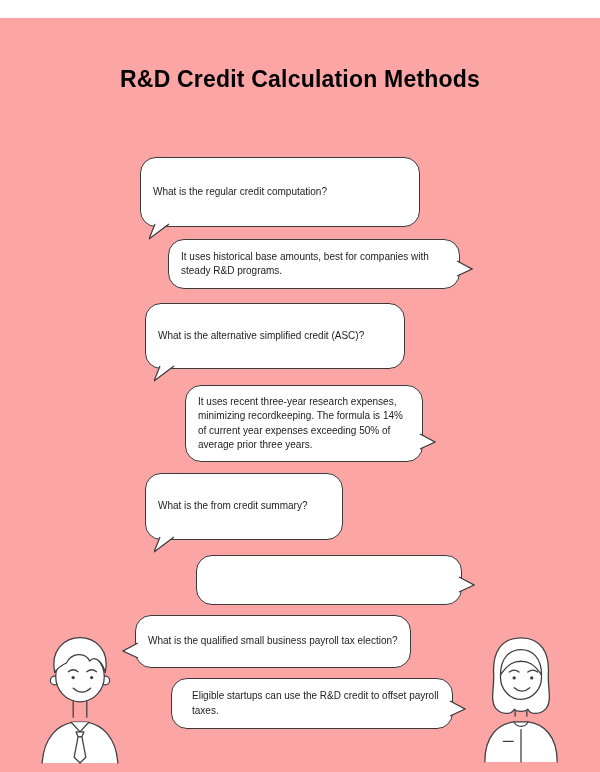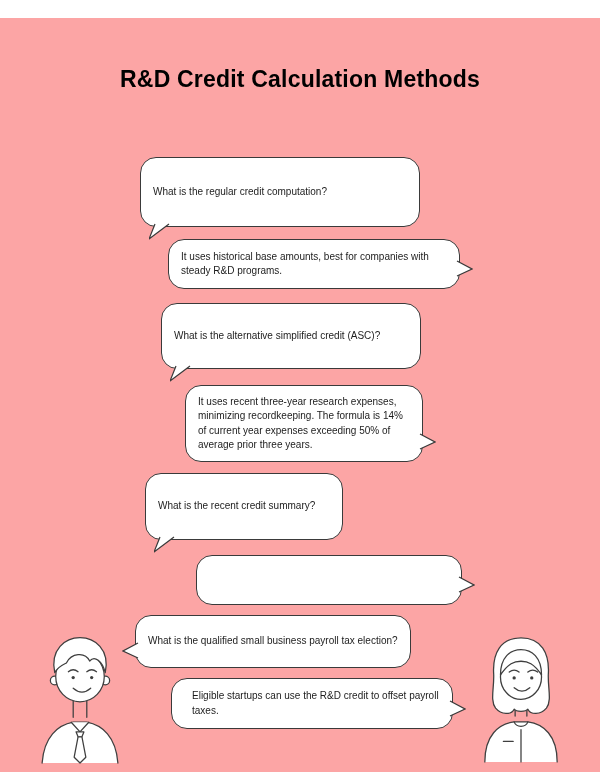--- a/index.html
+++ b/index.html
@@ -37,21 +37,21 @@
     color: #1c1c1c;
   }
   .bubble .txt { position: relative; z-index: 2; }
   .tail { position: absolute; z-index: 1; }
   .tail-bl { left: 8px;  bottom: -14px; }
   .tail-r  { right: -14px; bottom: 10px; }
   .tail-l  { left: -14px;  bottom: 8px; }
 
   .b1 { left: 140px; top: 139px; width: 280px; min-height: 70px; }
   .b2 { left: 168px; top: 221px; width: 292px; min-height: 50px; }
-  .b3 { left: 161px; top: 285px; width: 260px; min-height: 66px; }
+  .b3 { left: 145px; top: 285px; width: 260px; min-height: 66px; }
   .b4 { left: 185px; top: 367px; width: 238px; min-height: 77px; }
   .b5 { left: 145px; top: 455px; width: 198px; min-height: 67px; }
   .b6 { left: 196px; top: 537px; width: 266px; min-height: 50px; }
   .b7 { left: 135px; top: 597px; width: 276px; min-height: 53px; }
   .b8 { left: 171px; top: 660px; width: 282px; min-height: 51px; padding-left: 20px; }
 
   .avatar { position: absolute; }
   .man    { left: 36px;  top: 610px; width: 88px; height: 136px; }
   .woman  { left: 477px; top: 607px; width: 88px; height: 139px; }
   .avatar svg { display: block; width: 100%; height: 100%; }
@@ -85,21 +85,21 @@
   </div>
 
   <div class="bubble b4">
     <span class="txt">It uses recent three-year research expenses, minimizing recordkeeping. The formula is 14% of current year expenses exceeding 50% of average prior three years.</span>
     <svg class="tail tail-r" width="18" height="18">
       <path d="M2 1 L17 9 L2 16" fill="#ffffff" stroke="#3a3a3a" stroke-width="1.2"></path>
     </svg>
   </div>
 
   <div class="bubble b5">
-    <span class="txt">What is the recent credit summary?</span>
+    <span class="txt">What is the from credit summary?</span>
     <svg class="tail tail-bl" width="22" height="18">
       <path d="M6 2 L0 17 L20 2" fill="#ffffff" stroke="#3a3a3a" stroke-width="1.2"></path>
     </svg>
   </div>
 
   <div class="bubble b6">
     <svg class="tail tail-r" width="18" height="18">
       <path d="M2 1 L17 9 L2 16" fill="#ffffff" stroke="#3a3a3a" stroke-width="1.2"></path>
     </svg>
   </div>

